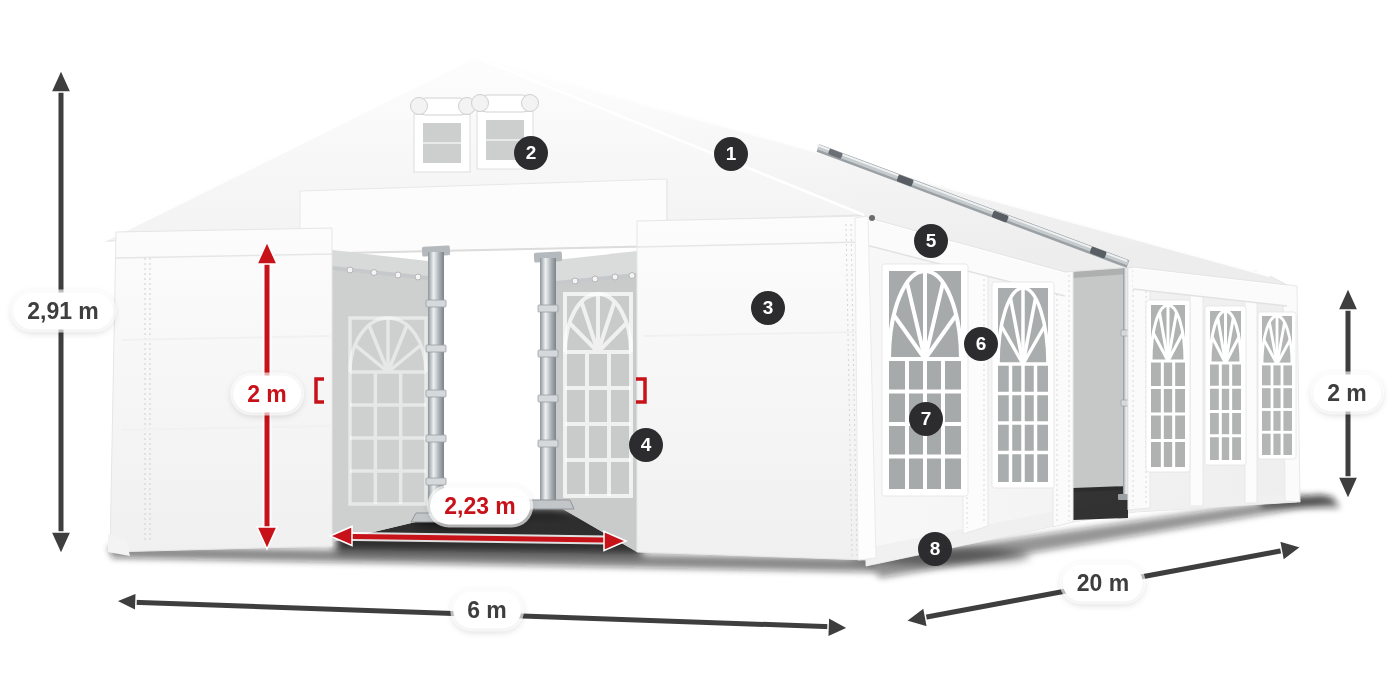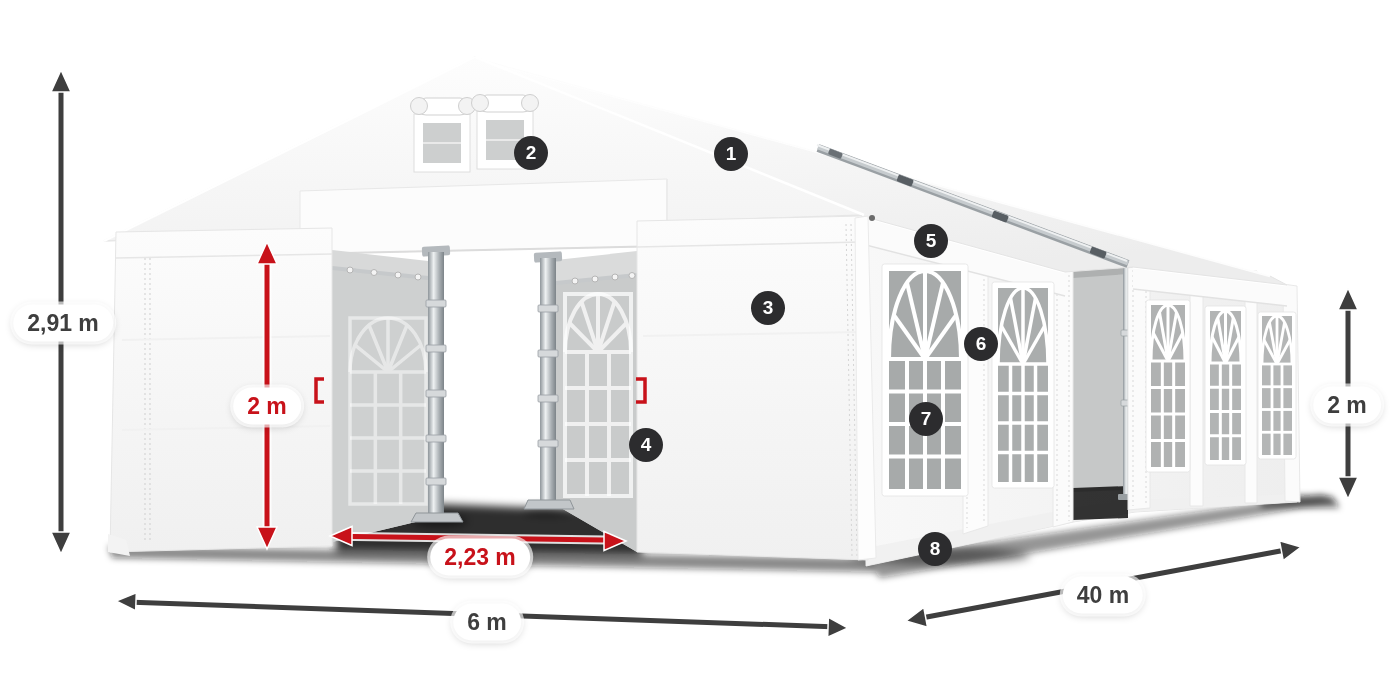--- a/index.html
+++ b/index.html
@@ -19,21 +19,20 @@
   svg.scene{position:absolute;left:0;top:0;}
 
   .pill{
     position:absolute;transform:translate(-50%,-50%);
     background:var(--pill-bg);
     color:var(--dim-dark);
     font-weight:bold;font-size:23px;line-height:1;
     padding:7px 14px;border-radius:999px;white-space:nowrap;
     box-shadow:0 0 0 3px rgba(255,255,255,.65),0 2px 8px rgba(0,0,0,.22);
     z-index:30;
-    margin-top:12px;
   }
   .pill.red{color:var(--accent-red);}
 
   .badge{
     position:absolute;transform:translate(-50%,-50%);
     width:34px;height:34px;border-radius:50%;
     background:var(--badge-bg);color:var(--badge-text);
     font-weight:bold;font-size:19px;
     display:flex;align-items:center;justify-content:center;
     z-index:40;cursor:pointer;
@@ -431,23 +430,23 @@
       <line class="cas" x1="1348" y1="306" x2="1348" y2="481"></line>
       <line class="ln-dark dim-line" x1="1348" y1="308" x2="1348" y2="479"></line>
       <polygon class="hd-dark" points="1348,288 1338,310 1358,310"></polygon>
       <polygon class="hd-dark" points="1348,499 1338,477 1358,477"></polygon>
     </g>
   </g>
 </svg>
 
 <div class="pill" style="left:63px;  top:311px;">2,91 m</div>
 <div class="pill red" style="left:267px; top:394px;">2 m</div>
-<div class="pill red" style="left:480px; top:545px;text-align:right;">2,23 m</div>
+<div class="pill red" style="left:480px; top:506px;text-align:right;">2,23 m</div>
 <div class="pill" style="left:487px; top:610px;">6 m</div>
-<div class="pill" style="left:1103px;top:583px;">40 m</div>
+<div class="pill" style="left:1103px;top:583px;">20 m</div>
 <div class="pill" style="left:1347px;top:393px;">2 m</div>
 
 <div class="badge" style="left:731px;top:154px;">1</div>
 <div class="badge" style="left:531px;top:153px;">2</div>
 <div class="badge" style="left:768px;top:308px;">3</div>
 <div class="badge" style="left:646px;top:445px;">4</div>
 <div class="badge" style="left:931px;top:241px;">5</div>
 <div class="badge" style="left:981px;top:344px;">6</div>
 <div class="badge" style="left:926px;top:419px;">7</div>
 <div class="badge" style="left:935px;top:549px;">8</div>

